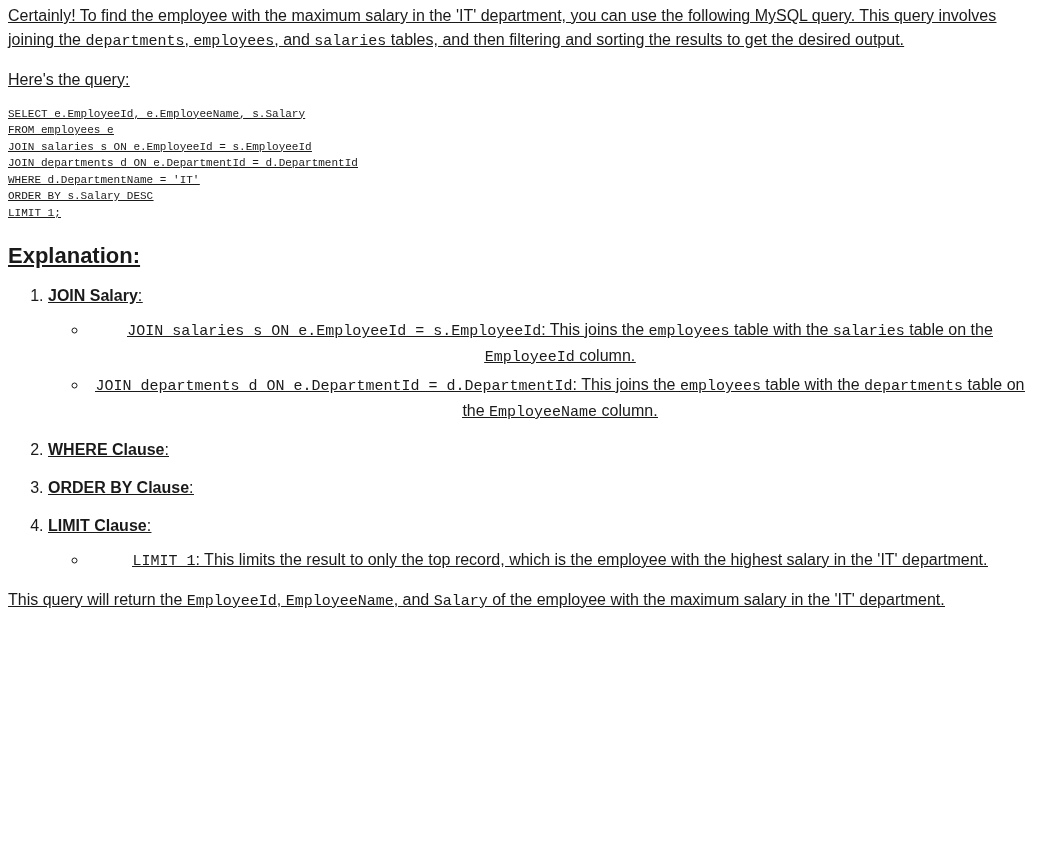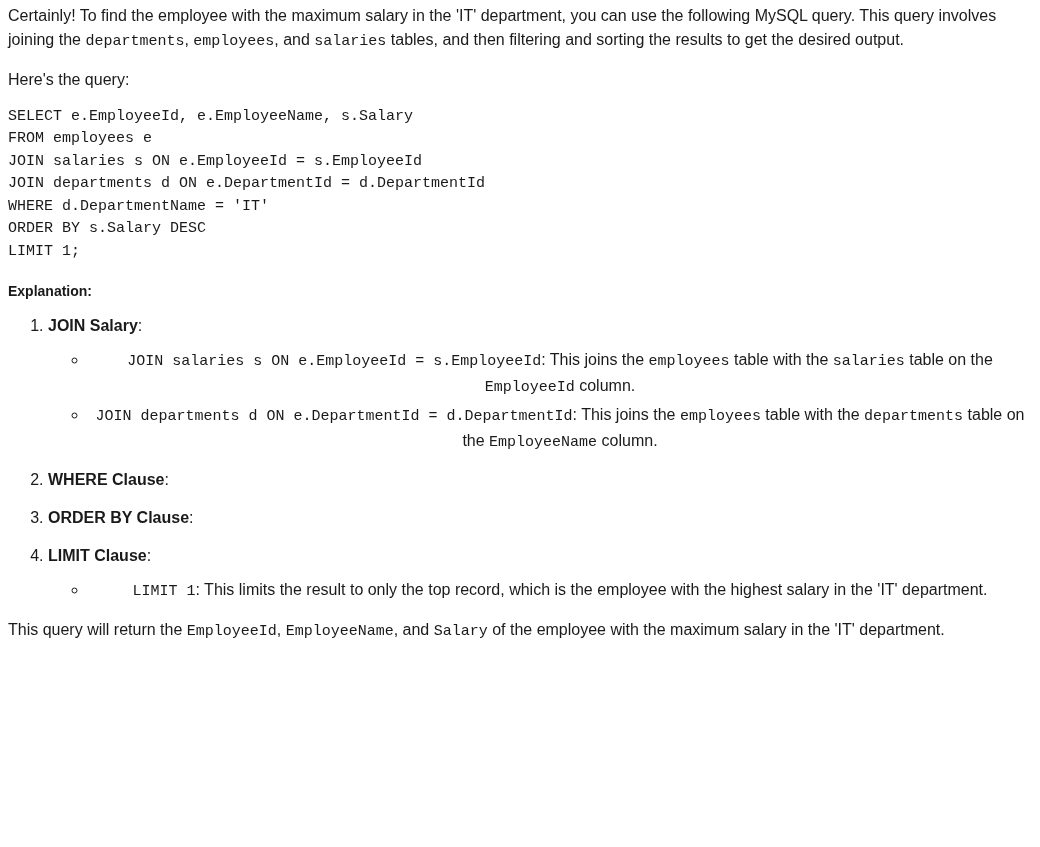--- a/index.html
+++ b/index.html
@@ -1,42 +1,43 @@
 <!DOCTYPE html>
 <html><head>
   <meta charset="utf-8">
   <style>
     * {
       box-sizing: border-box;
+      text-decoration: underline;
     }
     body {
       font-family: Arial, Helvetica, sans-serif;
       font-size: 16px;
       line-height: 1.5;
       color: #1a1a1a;
       margin: 0;
       padding: 4px 8px;
       max-width: 1040px;
     }
     p {
       margin: 0 0 14px 0;
     }
     code {
       font-family: "Courier New", Courier, monospace;
       font-size: 15px;
     }
     pre {
       font-family: "Courier New", Courier, monospace;
-      font-size: 15px;
+      font-size: 11px;
       line-height: 1.5;
       margin: 0 0 18px 0;
       white-space: pre-wrap;
     }
     h3 {
-      font-size: 14px;
+      font-size: 22px;
       font-weight: bold;
       margin: 16px 0 12px 0;
     }
     ol {
       margin: 0 0 14px 0;
       padding-left: 40px;
     }
     ol > li {
       margin-bottom: 14px;
     }

